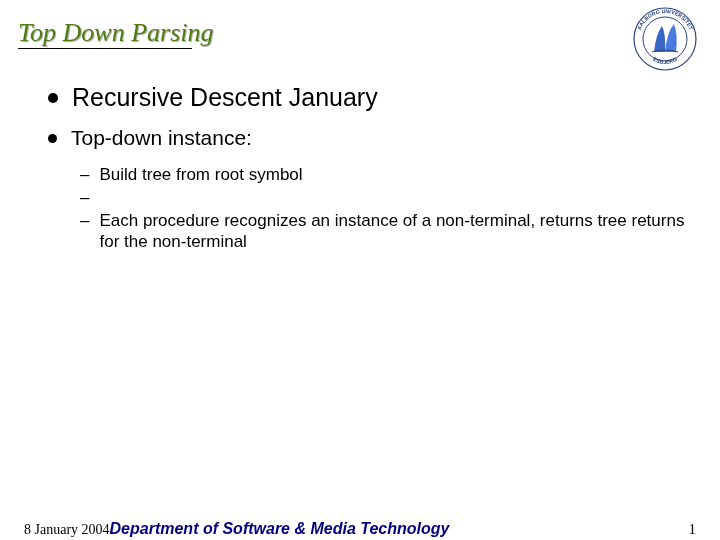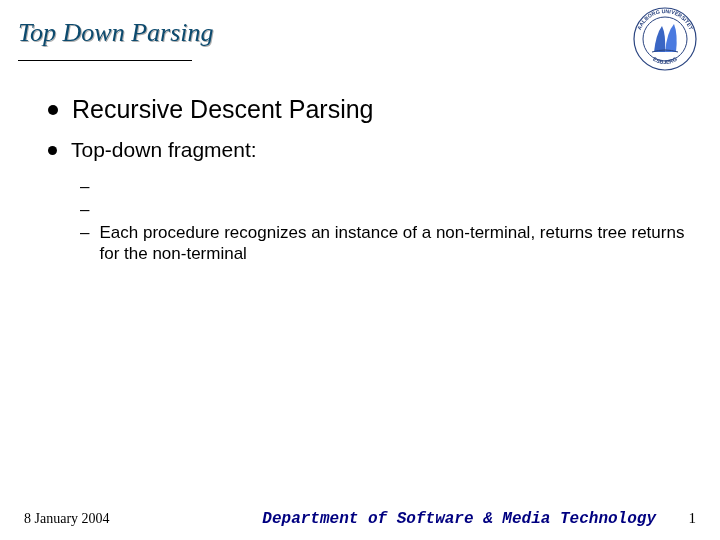--- a/index.html
+++ b/index.html
@@ -14,23 +14,23 @@
   .slide {
     width: 100%;
     height: 100%;
     padding: 18px 28px 0 18px;
     position: relative;
   }
   .title {
     font-family: "Times New Roman", Times, serif;
     font-style: italic;
     font-size: 26px;
-    color: #0c4a6e;
+    color: #4d7c0f;
     text-shadow: 1px 1px 0 #b0b0b0;
-    margin-bottom: 12px;
+    margin-bottom: 0;
   }
   .title-underline {
     border-bottom: 1px solid #000;
     width: 174px;
     margin-bottom: 34px;
   }
   .logo {
     position: absolute;
     top: 6px;
     right: 22px;
@@ -78,40 +78,40 @@
     color: #000;
     line-height: 1.28;
     margin-bottom: 1px;
   }
   .dash {
     flex-shrink: 0;
     margin-right: 10px;
   }
   .footer {
     position: absolute;
-    bottom: 12px;
+    bottom: 2px;
     left: 0;
     width: 100%;
     padding: 0 24px;
     display: flex;
     justify-content: space-between;
     align-items: baseline;
   }
   .footer-date {
     font-family: "Times New Roman", Times, serif;
     font-size: 14px;
     color: #000;
   }
   .footer-dept {
-    font-family: Liberation Mono, monospace;
+    font-family: Liberation Sans, sans-serif;
     font-style: italic;
     font-weight: bold;
     font-size: 16px;
     color: #000080;
-    text-align: right;
+    text-align: left;
     flex: 1;
   }
   .footer-page {
     font-family: "Times New Roman", Times, serif;
     font-size: 15px;
     color: #000;
     width: 40px;
     text-align: right;
   }
 </style>
@@ -139,31 +139,32 @@
       <path d="M 20 46 Q 33 42 46 46" stroke="#2a4480" stroke-width="1" fill="none"></path>
     </svg>
   </div>
 
   <div class="title">Top Down Parsing</div>
   <div class="title-underline"></div>
 
   <div class="bullets">
     <div class="bullet-l1 first">
       <div class="bullet-dot"></div>
-      <div class="text">Recursive Descent Parsing</div>
+      <div class="text">Recursive Descent January</div>
     </div>
     <div class="bullet-l1 second">
       <div class="bullet-dot"></div>
-      <div class="text">Top-down fragment:</div>
+      <div class="text">Top-down instance:</div>
     </div>
   </div>
 
   <div class="sub-bullets">
     <div class="sub-item">
       <span class="dash">–</span>
+      <span>Build tree from root symbol</span>
     </div>
     <div class="sub-item">
       <span class="dash">–</span>
     </div>
     <div class="sub-item">
       <span class="dash">–</span>
       <span>Each procedure recognizes an instance of a non-terminal, returns tree returns for the non-terminal</span>
     </div>
   </div>
 

